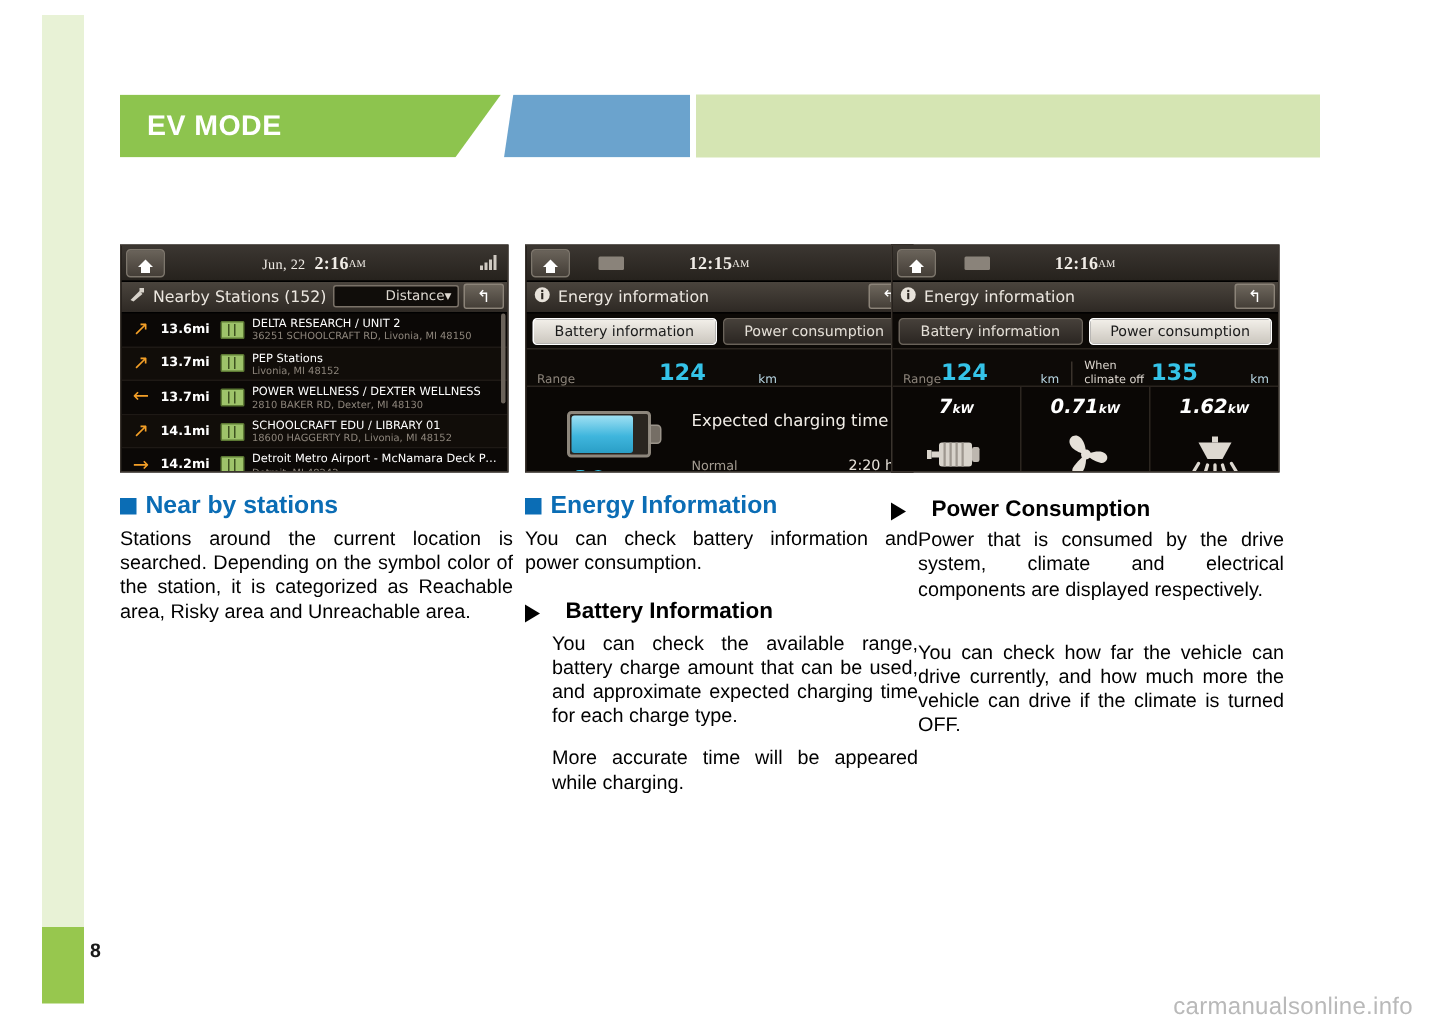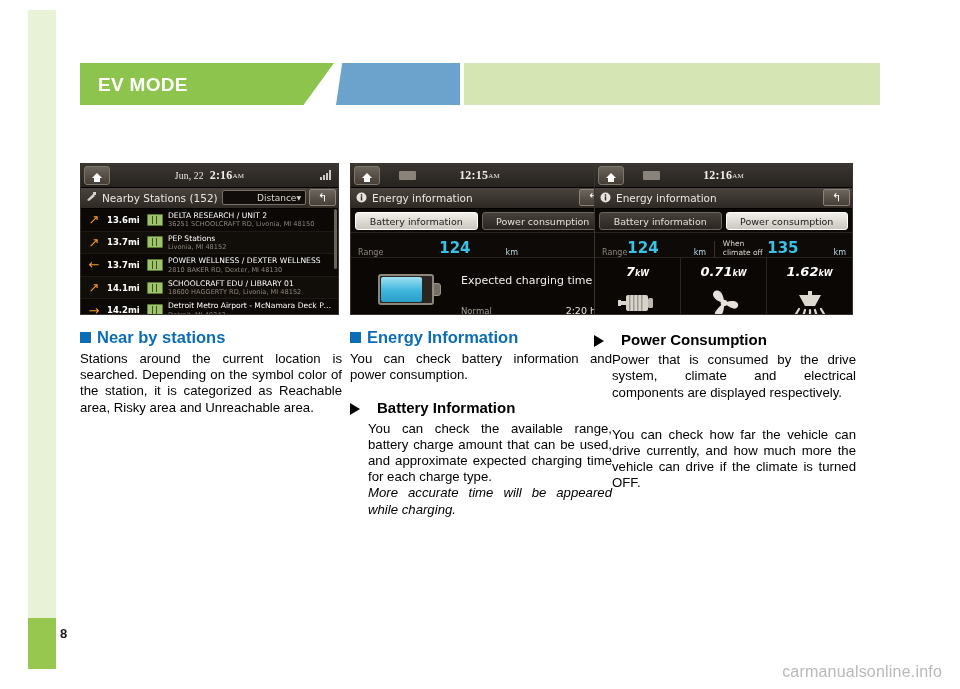--- a/index.html
+++ b/index.html
@@ -464,21 +464,21 @@
   }
   p.body {
     margin: 0 0 0 0;
     font-size: 13.2px;
     line-height: 16.2px;
     color: #000;
     text-align: justify;
     text-justify: inter-word;
     hyphens: none;
   }
-  p.body + p.body { margin-top: 0; font-style: italic; }
+  p.body + p.body { margin-top: 12px; }
   .indent { padding-left: 18px; }
   .spacer-lg { height: 26px; }
 
   
   .watermark {
     position: absolute;
     left: 0;
     right: 18px;
     bottom: 8px;
     text-align: right;

